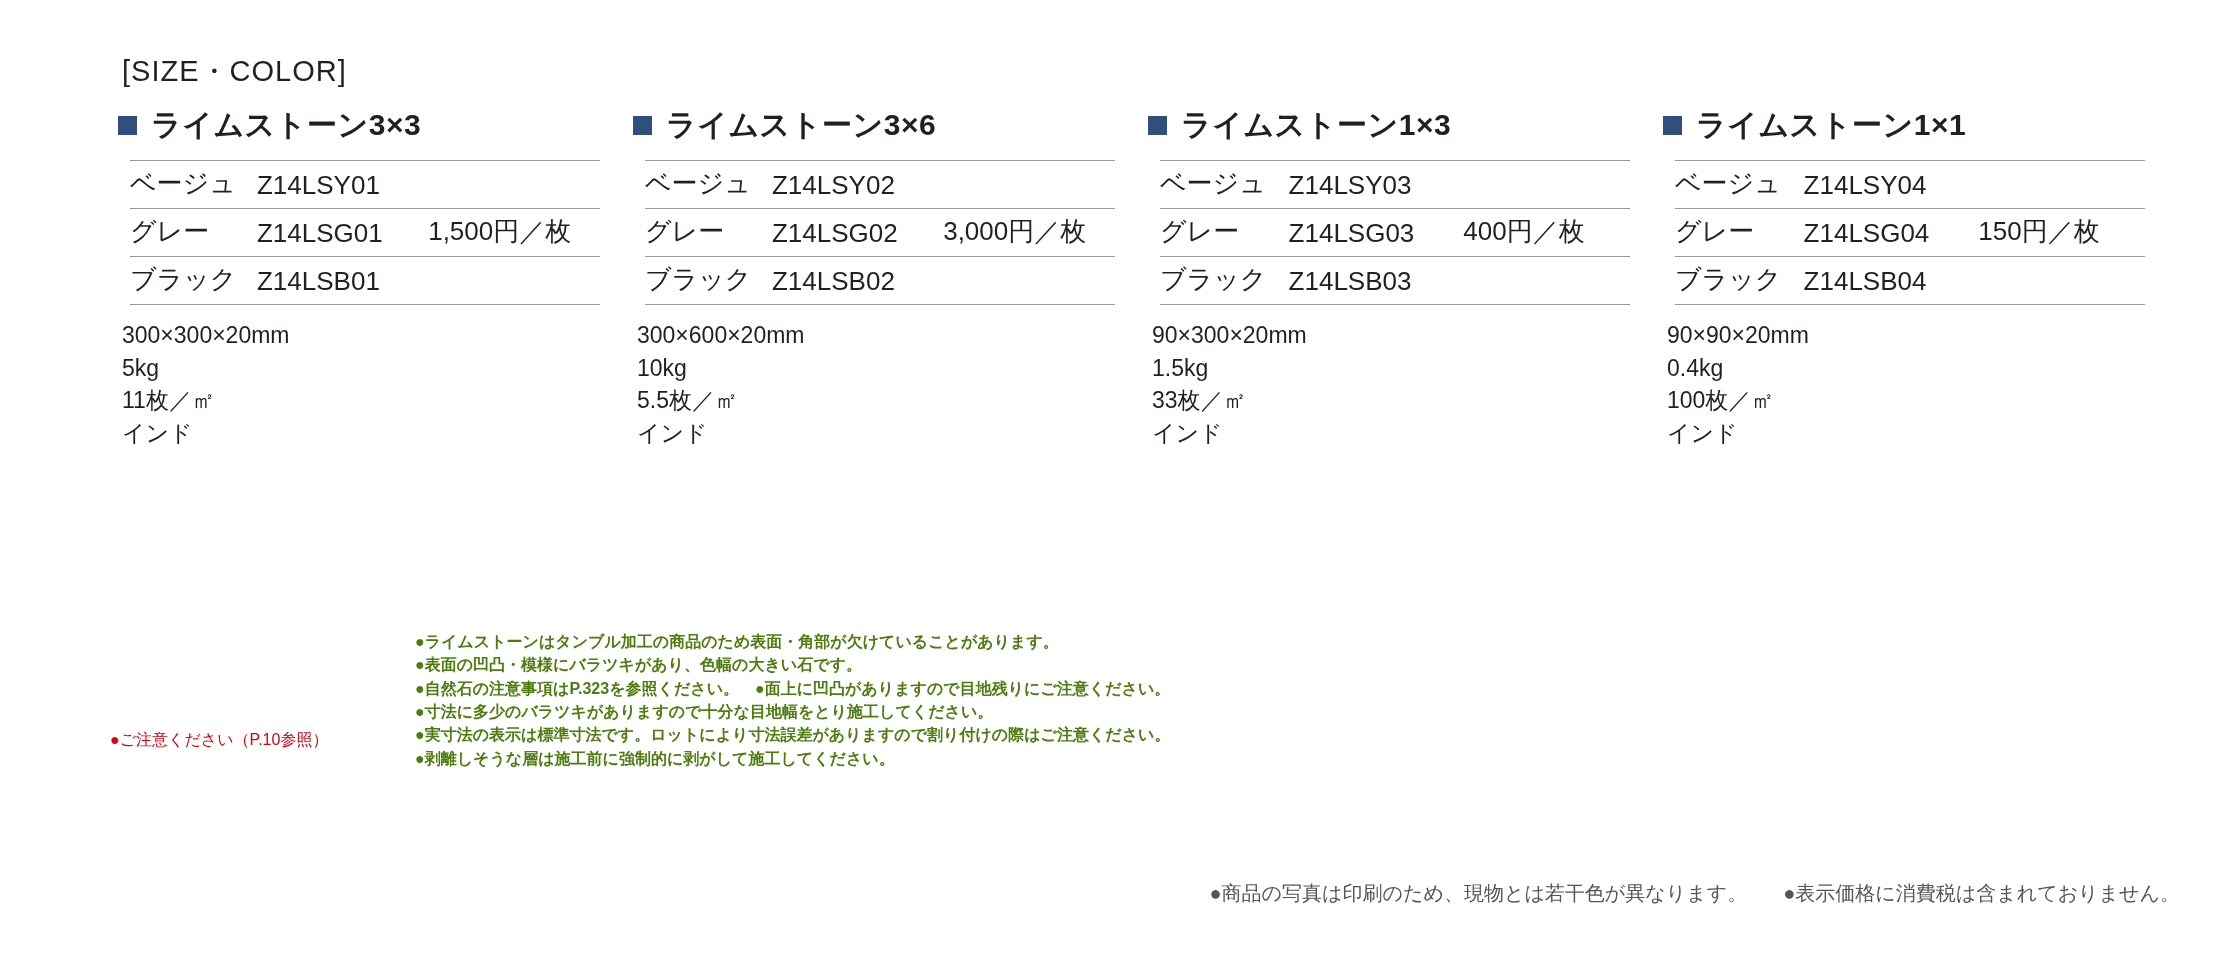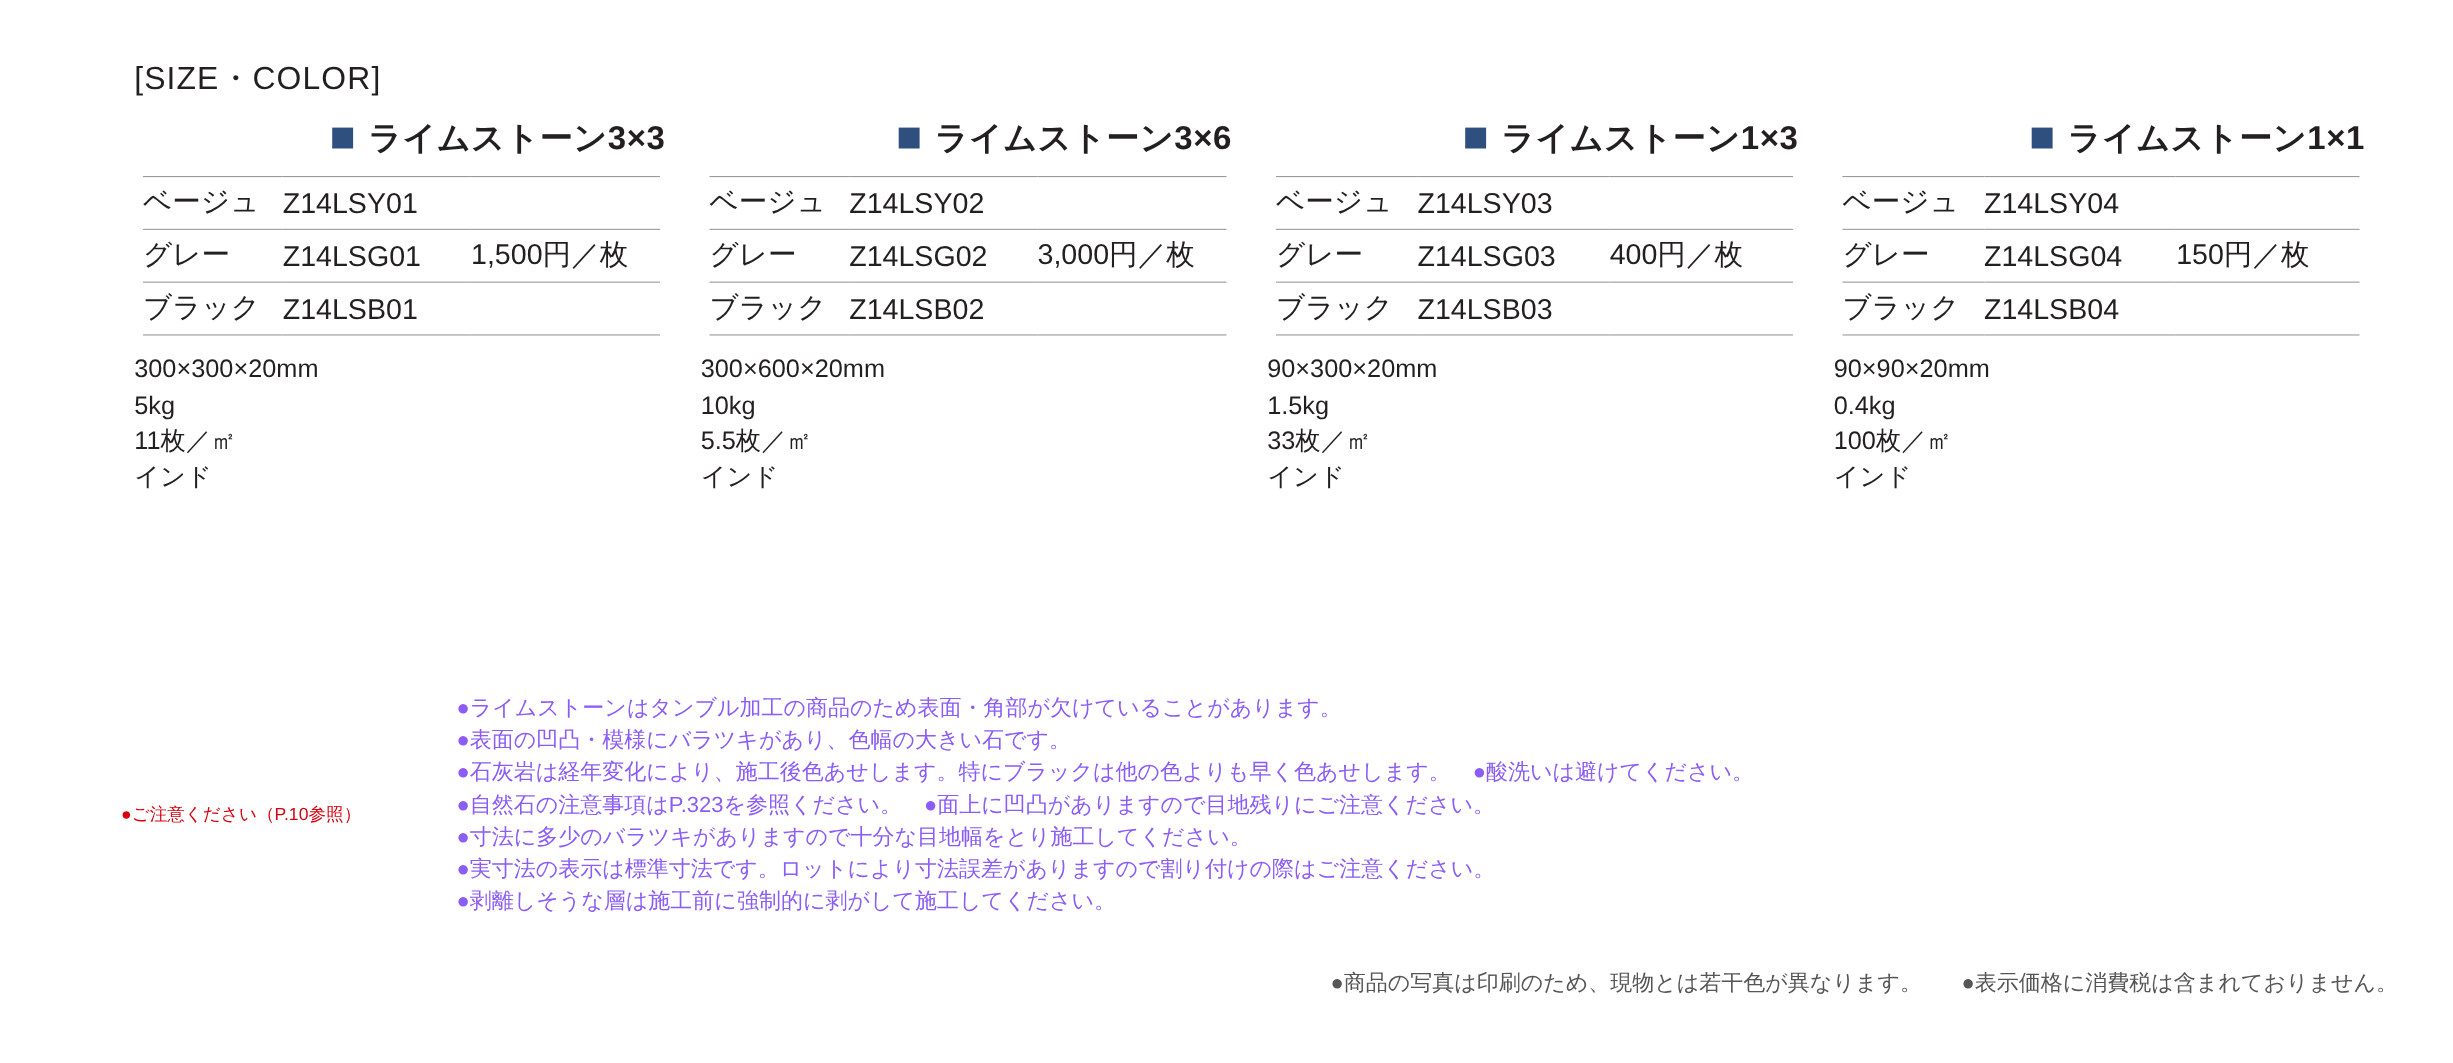--- a/index.html
+++ b/index.html
@@ -49,21 +49,20 @@
     padding-right: 20px;
     position: relative;
   }
 
   .col-head {
     display: flex;
     align-items: center;
     gap: 14px;
     margin-left: 8px;
     margin-bottom: 14px;
-    justify-content: flex-end;
   }
   .sq-marker {
     width: 19px;
     height: 19px;
     background: #2f4f7f;
     display: inline-block;
     flex: 0 0 auto;
   }
   .col-title {
     font-size: 30px;
@@ -117,23 +116,24 @@
     top: 100px;
     width: 300px;
     font-size: 16px;
     color: #d7000f;
     white-space: nowrap;
   }
   .notes-list {
     position: absolute;
     left: 305px;
     top: 0px;
-    font-size: 20px;
+    font-size: 16px;
     line-height: 1.46;
-    color: #8b5cf6;
+    color: #4d7c0f;
+    font-weight: bold;
   }
   .notes-list div { white-space: nowrap; }
 
   .footer-notes {
     position: absolute;
     left: 0;
     top: 250px;
     width: 2070px;
     text-align: right;
     font-size: 20px;
@@ -279,21 +279,20 @@
       </div>
     </div>
 
   </div>
 
   <div class="notes-wrap">
     <div class="notes-label">●ご注意ください（P.10参照）</div>
     <div class="notes-list">
       <div>●ライムストーンはタンブル加工の商品のため表面・角部が欠けていることがあります。</div>
       <div>●表面の凹凸・模様にバラツキがあり、色幅の大きい石です。</div>
-      <div>●石灰岩は経年変化により、施工後色あせします。特にブラックは他の色よりも早く色あせします。　●酸洗いは避けてください。</div>
       <div>●自然石の注意事項はP.323を参照ください。　●面上に凹凸がありますので目地残りにご注意ください。</div>
       <div>●寸法に多少のバラツキがありますので十分な目地幅をとり施工してください。</div>
       <div>●実寸法の表示は標準寸法です。ロットにより寸法誤差がありますので割り付けの際はご注意ください。</div>
       <div>●剥離しそうな層は施工前に強制的に剥がして施工してください。</div>
     </div>
     <div class="footer-notes">
       <span>●商品の写真は印刷のため、現物とは若干色が異なります。</span><span class="gap"></span><span>●表示価格に消費税は含まれておりません。</span>
     </div>
   </div>
 

